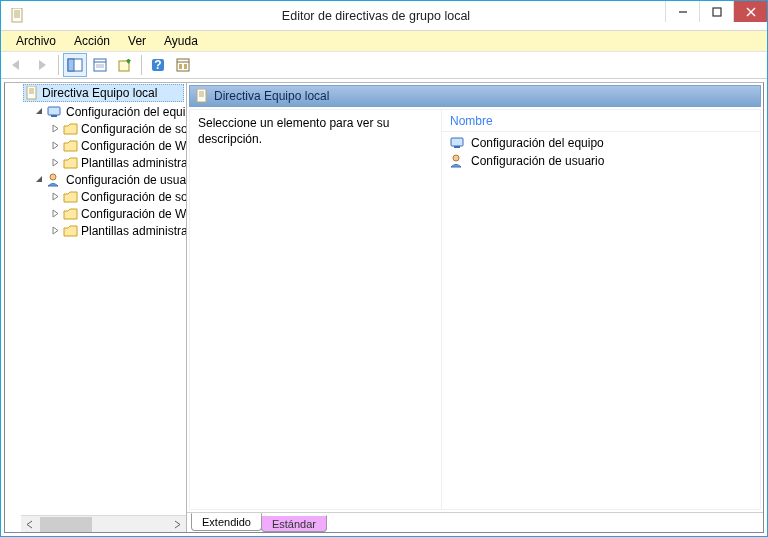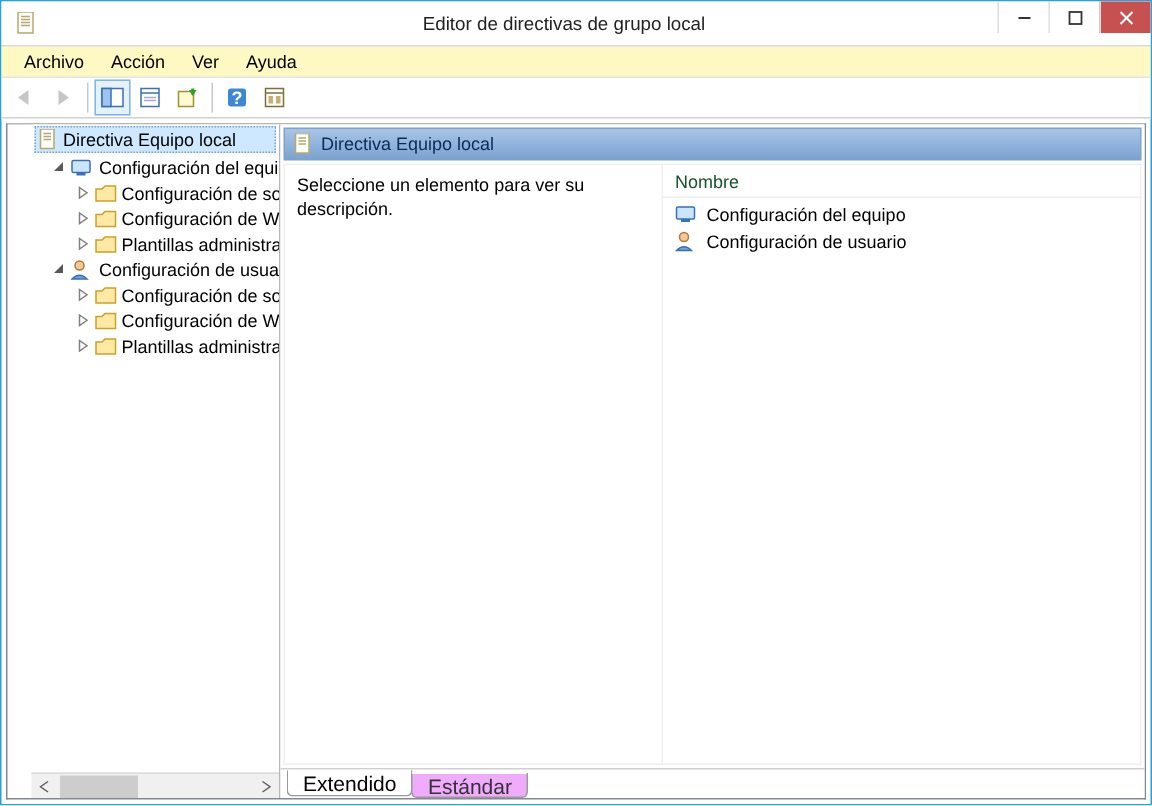--- a/index.html
+++ b/index.html
@@ -30,25 +30,25 @@
   .hscroll { height:17px; background:#f0f0f0; border-top:1px solid #dadada; display:flex; align-items:center;}
   .hscroll .thumb { height:15px; width:52px; background:#cdcdcd; margin-left:2px;}
   .hscroll .track { flex:1;}
   .hscroll .arrow { width:17px; height:17px; display:flex; align-items:center; justify-content:center;}
   .right-pane { flex:1; display:flex; flex-direction:column; min-width:0; background:#fff;}
   .pane-header { height:22px; margin:2px 2px 0 2px; background:linear-gradient(#a9c4e6,#7ba3d0); border:1px solid #7ba3d0; display:flex; align-items:center; padding:0 6px; gap:6px; color:#fff; font-size:12.5px;}
   .pane-body { flex:1; display:flex; margin:2px; border:1px solid #efefef; min-height:0;gap:43px;}
   .desc-col { width:208px; padding:6px 8px; color:#000; line-height:1.3;}
   .list-col { flex:1; border-left:1px solid #efefef; display:flex; flex-direction:column;}
   .col-headers { height:22px; display:flex; align-items:center; padding-left:8px; border-bottom:1px solid #efefef;}
-  .col-header { flex:1; color:#14532d; padding:2px 0;}
+  .col-header { flex:1; color:#3b82f6; padding:2px 0;}
   .list-items { padding:2px 4px;}
   .list-item { display:flex; align-items:center; height:18px; gap:5px; padding-left:4px; cursor:default;}
   .tabs-strip { height:20px; display:flex; align-items:flex-end; border-top:1px solid #cfcfcf; padding-left:4px; gap:0;}
-  .tab { height:18px; border:1px solid #9a9a9a; border-top:1px solid #fff; border-top-left-radius:0; border-bottom-left-radius:4px; border-bottom-right-radius:4px; background:#fff; padding:0 10px; font-size:14px; display:flex; align-items:center; margin-right:-1px; position:relative; top:-1px;}
+  .tab { height:18px; border:1px solid #9a9a9a; border-top:1px solid #fff; border-top-left-radius:0; border-bottom-left-radius:4px; border-bottom-right-radius:4px; background:#fff; padding:0 10px; font-size:11px; display:flex; align-items:center; margin-right:-1px; position:relative; top:-1px;}
   .tab.inactive { background:#f0abfc; height:17px; top:0; color:#333;}
   .icon-doc svg, .icon-folder svg, .icon-pc svg, .icon-user svg, .icon-pch svg { display:block;}
 </style>
 </head>
 <body>
 
 <div class="window">
 
   <div class="titlebar">
     <span class="title-icon">

